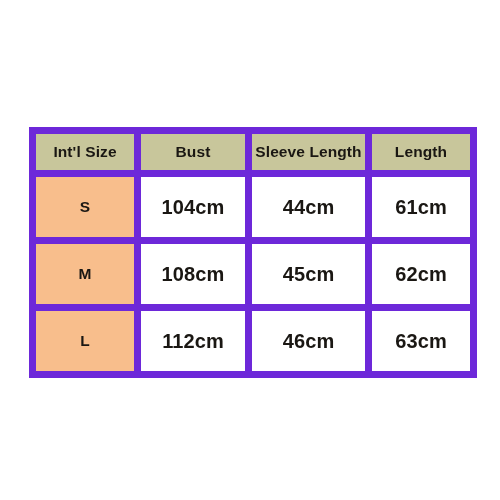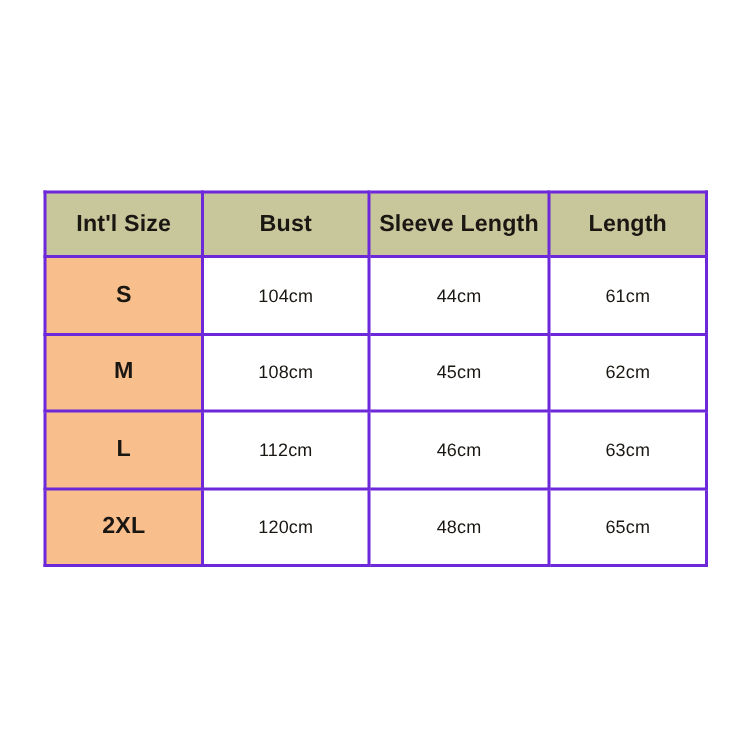--- a/index.html
+++ b/index.html
@@ -26,21 +26,21 @@
   table.size-chart {
     width: 441px;
     height: 251px;
     border-collapse: collapse;
     table-layout: fixed;
     background: #ffffff;
   }
 
   table.size-chart th,
   table.size-chart td {
-    border: 2px solid #6d28d9;
+    border: 7px solid #6d28d9;
     text-align: center;
     vertical-align: middle;
     color: #1a1713;
     padding: 0;
     font-weight: 600;
     letter-spacing: 0.1px;
     margin-top: 12px;
   }
 
   
@@ -53,22 +53,22 @@
   tbody tr { height: 41.6px; }
 
   table.size-chart thead th {
     background: #c8c69b;
     font-size: 15.5px;
     font-weight: 700;
   }
 
   table.size-chart tbody td {
     background: #ffffff;
-    font-size: 12px;
-    font-weight: 400;
+    font-size: 20px;
+    font-weight: 700;
   }
 
   table.size-chart tbody td.size-cell {
     background: #f8be8c;
     font-size: 15.5px;
     font-weight: 700;
   }
 </style>
 </head>
 <body>
@@ -101,21 +101,15 @@
         <td>108cm</td>
         <td>45cm</td>
         <td>62cm</td>
       </tr>
       <tr>
         <td class="size-cell">L</td>
         <td>112cm</td>
         <td>46cm</td>
         <td>63cm</td>
       </tr>
-      <tr>
-        <td class="size-cell">2XL</td>
-        <td>120cm</td>
-        <td>48cm</td>
-        <td>65cm</td>
-      </tr>
     </tbody>
   </table>
 </div>
 
 </body></html>

